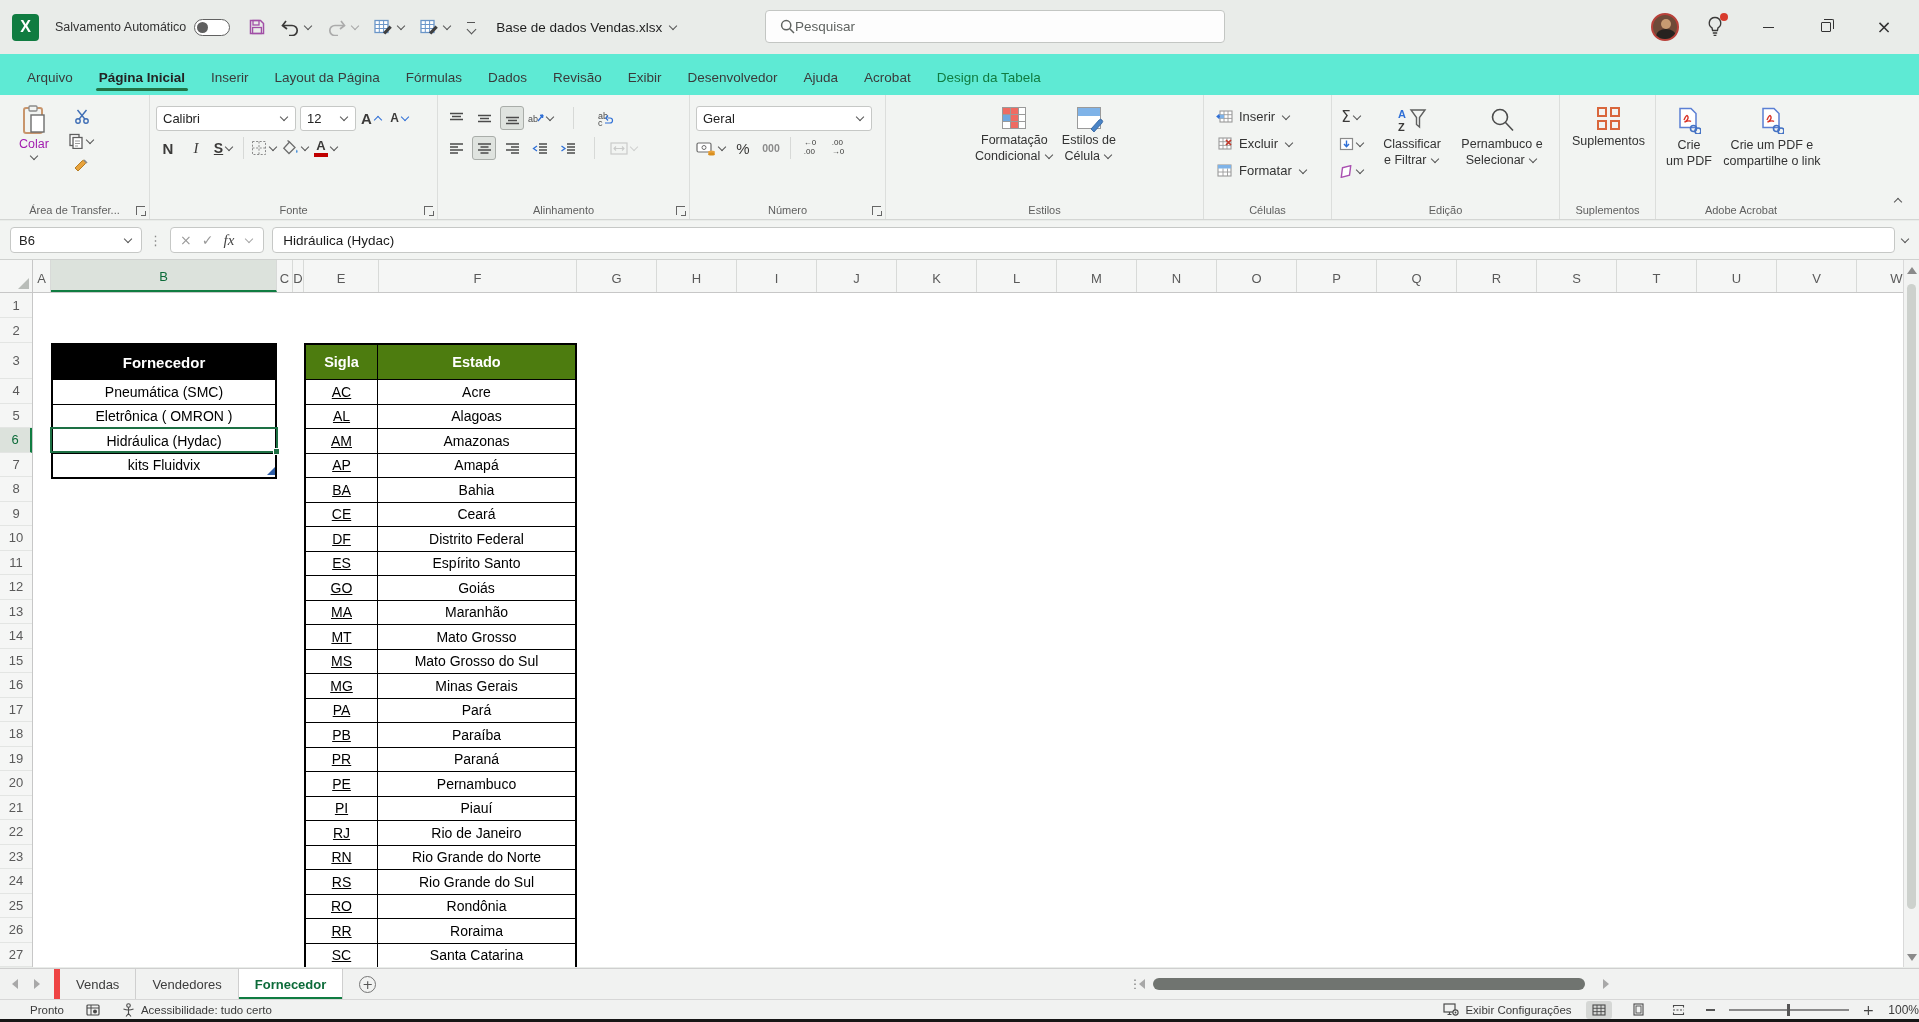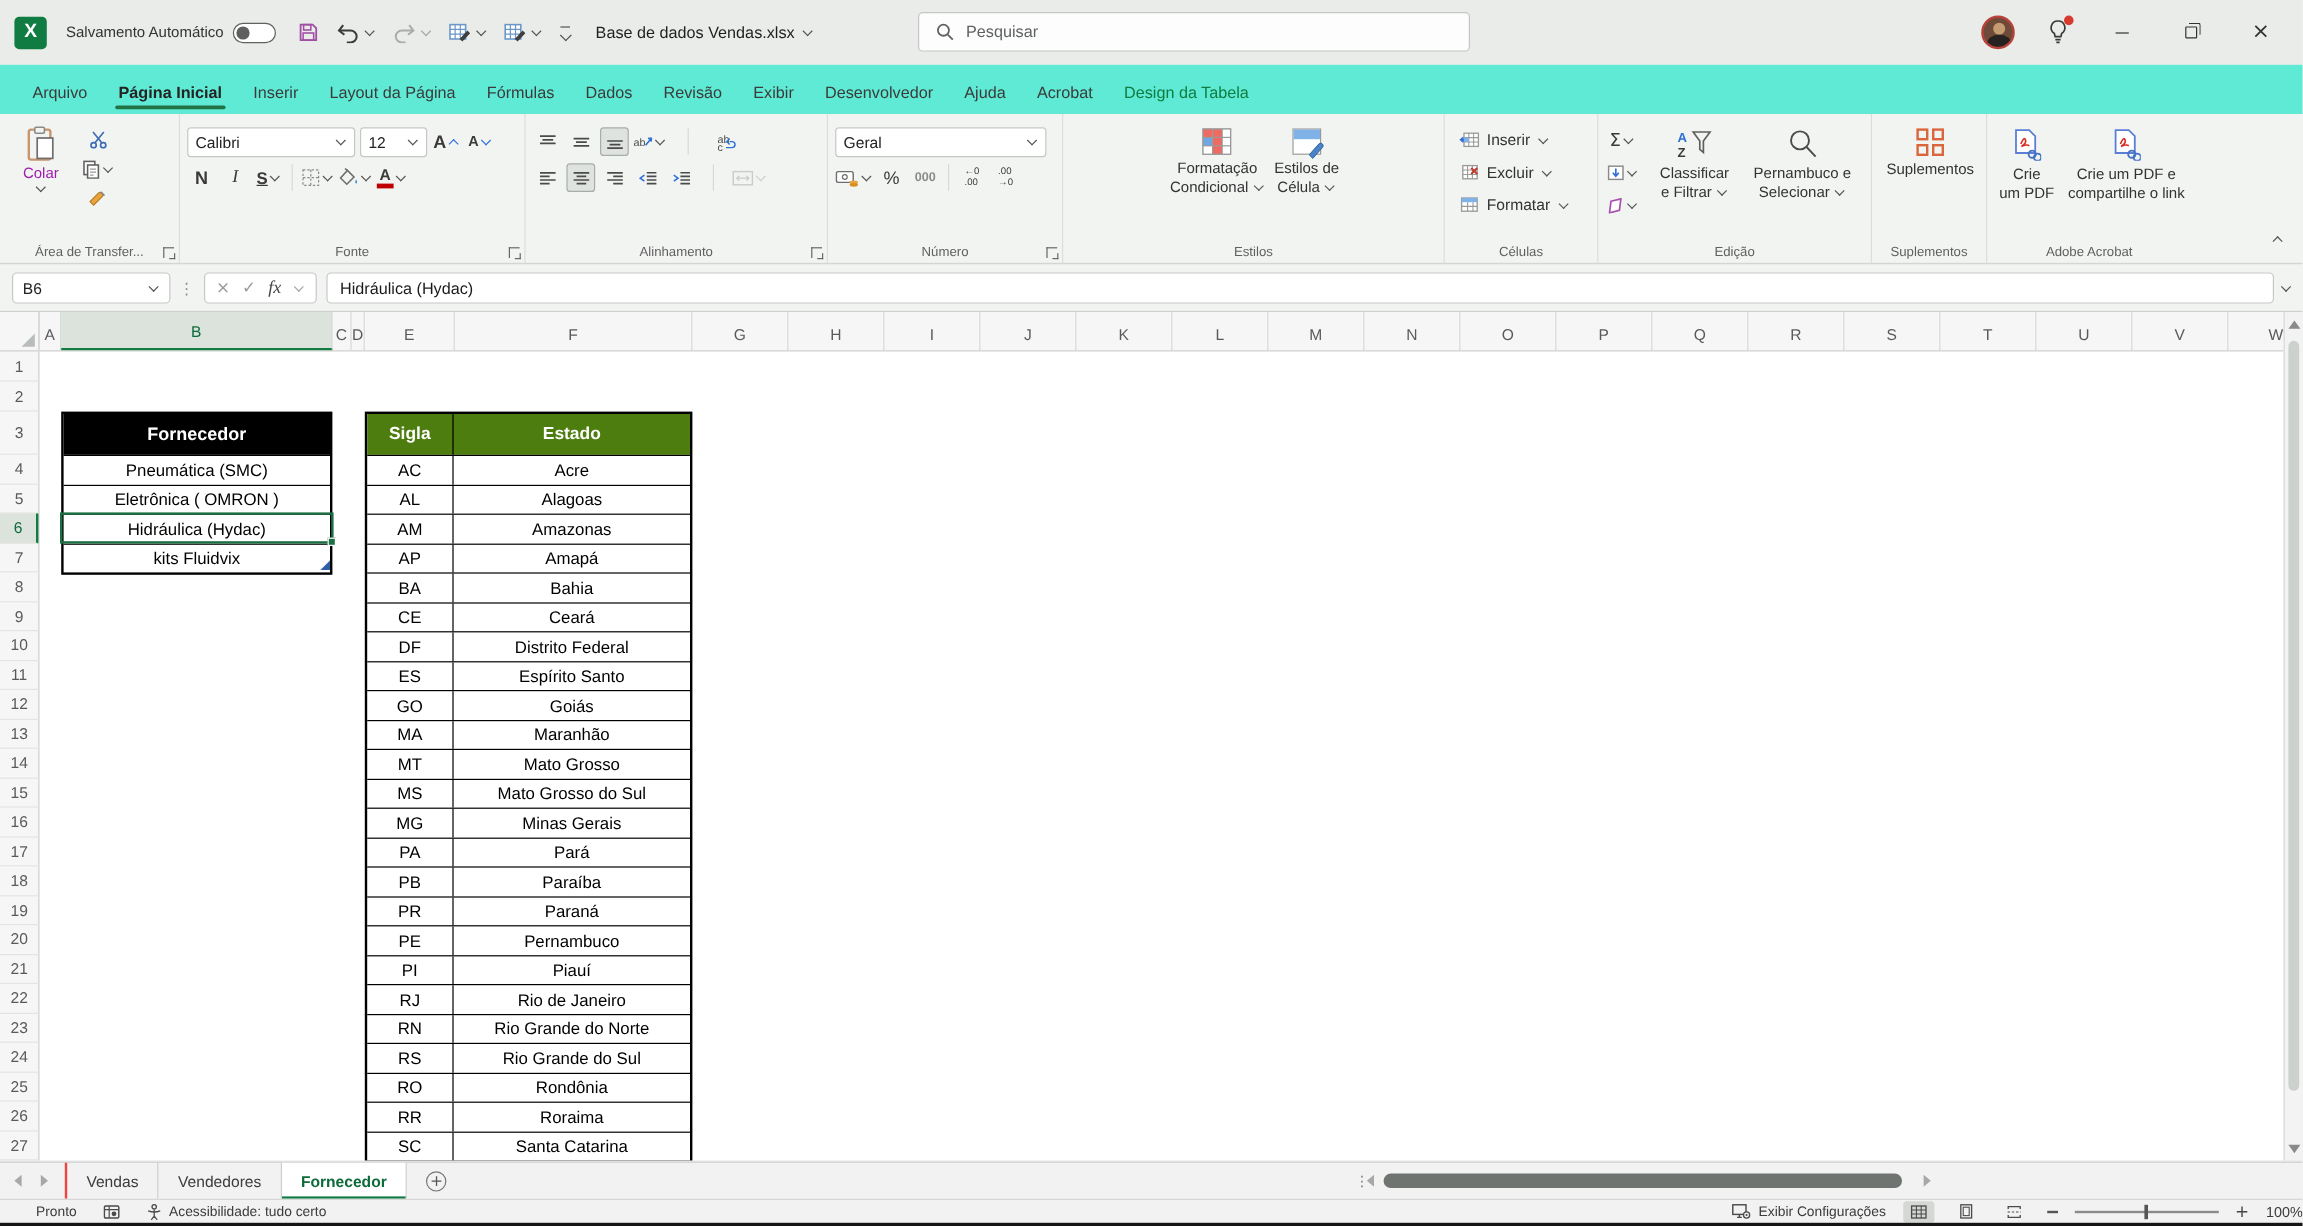--- a/index.html
+++ b/index.html
@@ -22,21 +22,21 @@
     transform:rotate(45deg); margin:0 2px 2px 2px; }
   .chv.up { transform:rotate(-135deg); margin-top:5px; }
   .chv.gray { border-color:#a6a6a6; }
   .chv.white { border-color:#fff; }
   .overflow-chev { display:inline-block; position:relative; width:10px; height:12px; }
   .overflow-chev::before { content:''; position:absolute; left:1px; top:1px; width:8px; height:0; border-top:1.4px solid #555; }
   .overflow-chev::after { content:''; position:absolute; left:2px; top:5px; width:6px; height:6px;
     border-right:1.4px solid #555; border-bottom:1.4px solid #555; transform:rotate(45deg); }
   .doc-title { margin-left:20px; font-size:13.5px; color:#1f1f1f; display:flex; align-items:center; gap:6px; }
   .searchbox { position:absolute; left:765px; top:10px; width:460px; height:33px; background:#fdfdfd;
-    border:1px solid #c3c6c3; border-radius:4px; display:flex; align-items:center; gap:10px; padding-left:14px;
+    border:1px solid #c3c6c3; border-radius:4px; display:flex; align-items:center; padding-left:14px;
     font-size:13.5px; color:#5f6360; }
   .tb-right { position:absolute; right:0; top:0; height:54px; display:flex; align-items:center; gap:28px; padding-right:20px; }
   .avatar { width:28px; height:28px; border-radius:50%; background:#6e4a38; border:2px solid #b8413a; position:relative; overflow:hidden; }
   .avatar::before { content:''; position:absolute; left:8px; top:4px; width:10px; height:10px; border-radius:50%; background:#c79b72; }
   .avatar::after { content:''; position:absolute; left:3px; top:14px; width:20px; height:14px; border-radius:50% 50% 0 0; background:#26221f; }
   .bulb { position:relative; width:18px; height:22px; }
   .bulb svg { display:block; }
   .bulb .dot { position:absolute; right:-3px; top:-3px; width:8px; height:8px; border-radius:50%; background:#d83b2d; }
   .winbtn { width:30px; height:30px; display:flex; align-items:center; justify-content:center; color:#333; }
   .min-bar { width:11px; height:0; border-top:1.6px solid #333; }
@@ -119,21 +119,21 @@
   .rown.sel { background:#dce2dc; color:#0c6b39; border-right:2.5px solid #107c41; }
   .sheet { position:absolute; left:33px; top:293px; right:16px; height:674px; background:#fff; overflow:hidden; }
 
   .xl-table { position:absolute; background:#fff; border:2px solid #000; }
   .t-head { background:#000; color:#fff; font-weight:bold; font-size:15px; display:flex;
     align-items:center; justify-content:center; height:34px; }
   .t-row { height:24.5px; border-top:1px solid #000; display:flex; align-items:center; justify-content:center;
     font-size:14px; color:#000; }
   .e-row { display:flex; border-top:1px solid #000; height:24.5px; }
   .e-cell { display:flex; align-items:center; justify-content:center; font-size:14px; color:#000; }
-  .e-cell.sigla { width:71px; }
+  .e-cell.sigla { width:71px;text-decoration:underline; }
   .e-cell.estado { width:198px; border-left:1px solid #000; flex:none; }
   .e-head { display:flex; height:34px; background:#4d7c0f; color:#fff; font-weight:bold; font-size:14.5px; }
   .e-head div { display:flex; align-items:center; justify-content:center; }
 
   .selbox { position:absolute; border:2px solid #1d7044; }
   .selbox .handle { position:absolute; right:-4px; bottom:-4px; width:7px; height:7px; background:#1d7044; border:1px solid #fff; }
   .tbl-corner { position:absolute; width:0; height:0; border-bottom:8px solid #2e5ea8; border-left:8px solid transparent; }
 
   
   .vscroll { position:absolute; right:0; top:260px; width:16px; height:707px; background:#f2f3f2; border-left:1px solid #d9d9d9; }
@@ -143,21 +143,21 @@
   .vs-down { position:absolute; bottom:6px; left:0; right:0; }
 
   
   .tabbar { position:absolute; left:0; top:968px; width:100%; height:31px; background:#f1f2f1;
     border-top:1px solid #cfcfcf; display:flex; align-items:stretch; }
   .nav-arrows { display:flex; align-items:center; gap:16px; padding:0 14px 0 12px; }
   .tri-l { width:0; height:0; border-top:5px solid transparent; border-bottom:5px solid transparent; border-right:6px solid #a8a8a8; }
   .tri-r { width:0; height:0; border-top:5px solid transparent; border-bottom:5px solid transparent; border-left:6px solid #a8a8a8; }
   .sheettab { display:flex; align-items:center; padding:0 16px; font-size:13px; color:#3c3c3c;
     border-right:1px solid #cfcfcf; position:relative; }
-  .sheettab:first-of-type { border-left:2px solid #ef4444; }
+  .sheettab:first-of-type { border-left:6px solid #ef4444; }
   .sheettab.active { background:#fff; color:#0c6b39; font-weight:bold; }
   .sheettab.active::after { content:''; position:absolute; left:0; right:0; bottom:0; height:2.5px; background:#107c41; }
   .addsheet { width:17px; height:17px; border:1px solid #767676; border-radius:50%; color:#555;
     display:flex; align-items:center; justify-content:center; font-size:13px; margin:auto 0 auto 16px; line-height:1; }
   .hscroll { position:absolute; right:0; top:968px; height:31px; width:790px; display:flex; align-items:center; }
   .h-dots { color:#777; font-size:12px; letter-spacing:0; line-height:4px; width:10px; }
   .htrack { flex:1; height:12px; margin:0 8px; position:relative; }
   .hthumb { position:absolute; left:0; top:0; height:12px; width:432px; background:#707470; border-radius:6px; }
 
   

